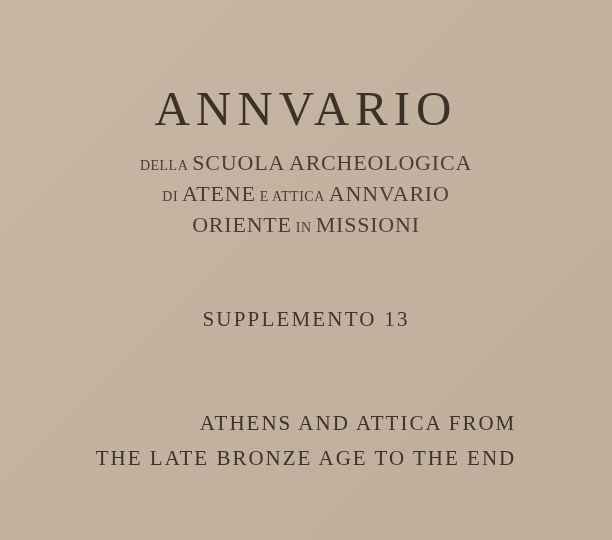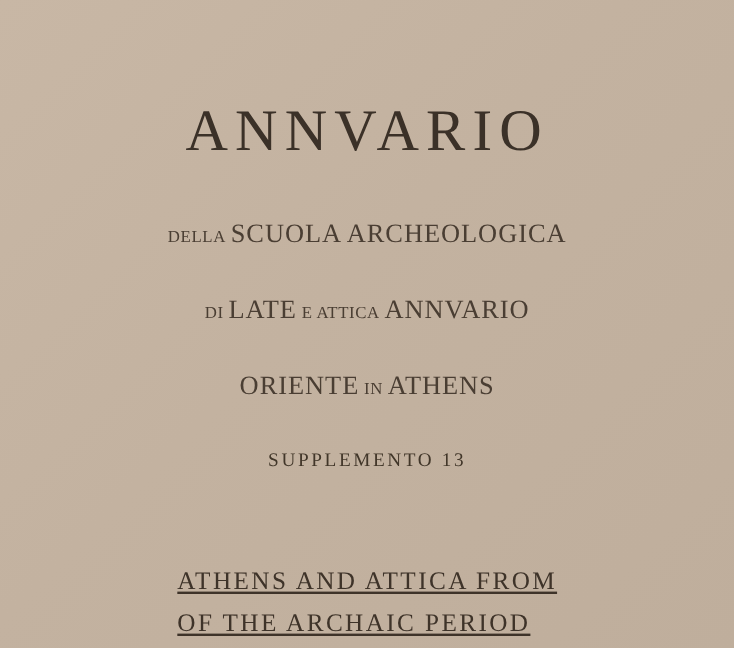--- a/index.html
+++ b/index.html
@@ -40,80 +40,78 @@
   .subtitle {
     margin-top: 14px;
     text-align: center;
     color: #4a3e33;
     line-height: 1.42;
     font-family: "Liberation Serif", serif;
   }
   .subtitle .line {
     display: block;
     white-space: nowrap;
-    margin-top: 32px;
   }
   .big {
     font-size: 22px;
     letter-spacing: 0.8px;
   }
   .small {
     font-size: 14px;
     letter-spacing: 0.5px;
   }
 
   
   .supplement {
-    margin-top: 38px;
-    font-size: 16px;
+    margin-top: 66px;
+    font-size: 21px;
     letter-spacing: 2.2px;
     color: #413629;
     text-align: center;
   }
 
   
   .book-title {
     margin-top: 74px;
-    text-align: left;
+    text-align: right;
     color: #3e3329;
     font-size: 21px;
     letter-spacing: 2.0px;
     line-height: 1.68;
-    text-decoration: underline;
   }
   .book-title .bline {
     display: block;
     white-space: nowrap;
   }
 </style>
 </head>
 <body>
 
 <div class="page">
 
   <div class="journal-title">ANNVARIO</div>
 
   <div class="subtitle">
     <span class="line">
       <span class="small">DELLA</span>
       <span class="big">SCUOLA ARCHEOLOGICA</span>
     </span>
     <span class="line">
       <span class="small">DI</span>
-      <span class="big">LATE</span>
+      <span class="big">ATENE</span>
       <span class="small">E ATTICA</span>
       <span class="big">ANNVARIO</span>
     </span>
     <span class="line">
       <span class="big">ORIENTE</span>
       <span class="small">IN</span>
-      <span class="big">ATHENS</span>
+      <span class="big">MISSIONI</span>
     </span>
   </div>
 
   <div class="supplement">SUPPLEMENTO 13</div>
 
   <div class="book-title">
     <span class="bline">ATHENS AND ATTICA FROM</span>
-    <span class="bline">OF THE ARCHAIC PERIOD</span>
+    <span class="bline">THE LATE BRONZE AGE TO THE END</span>
   </div>
 
 </div>
 
 </body></html>

